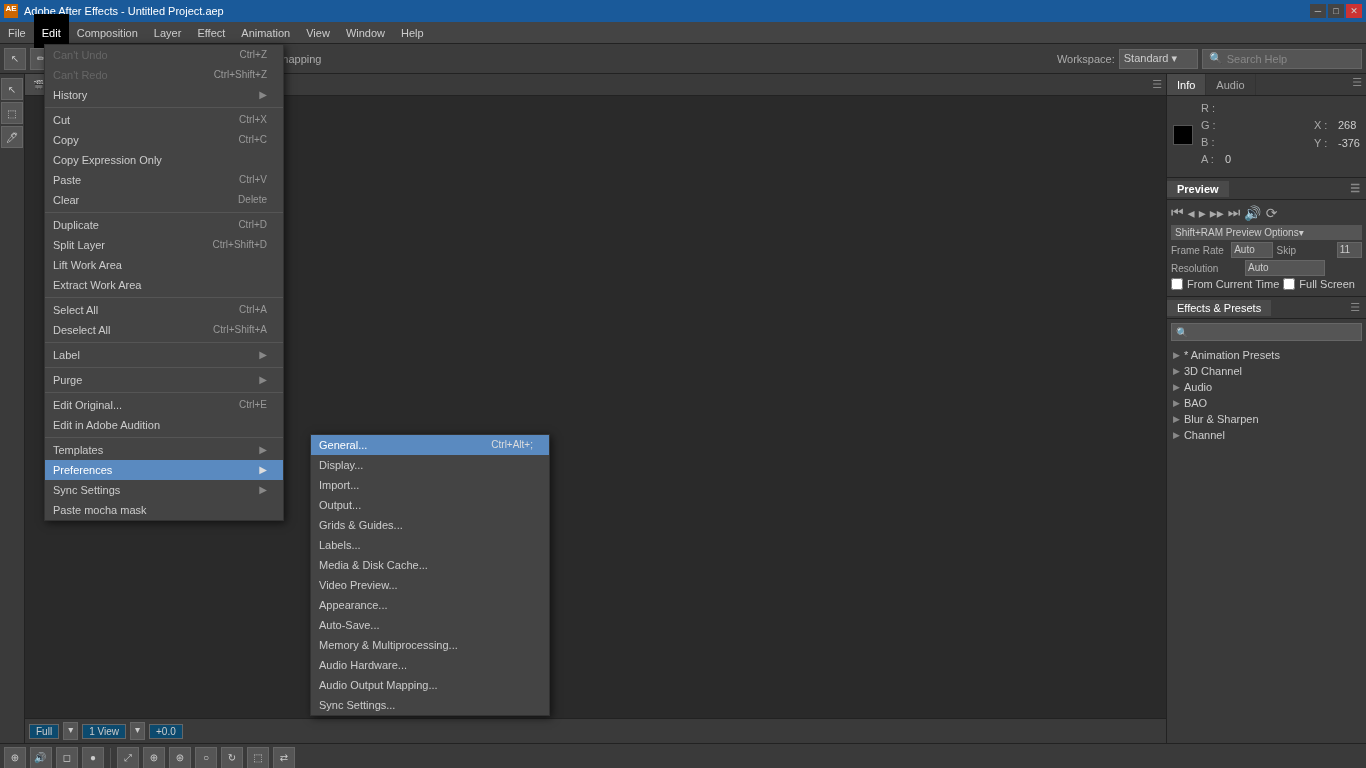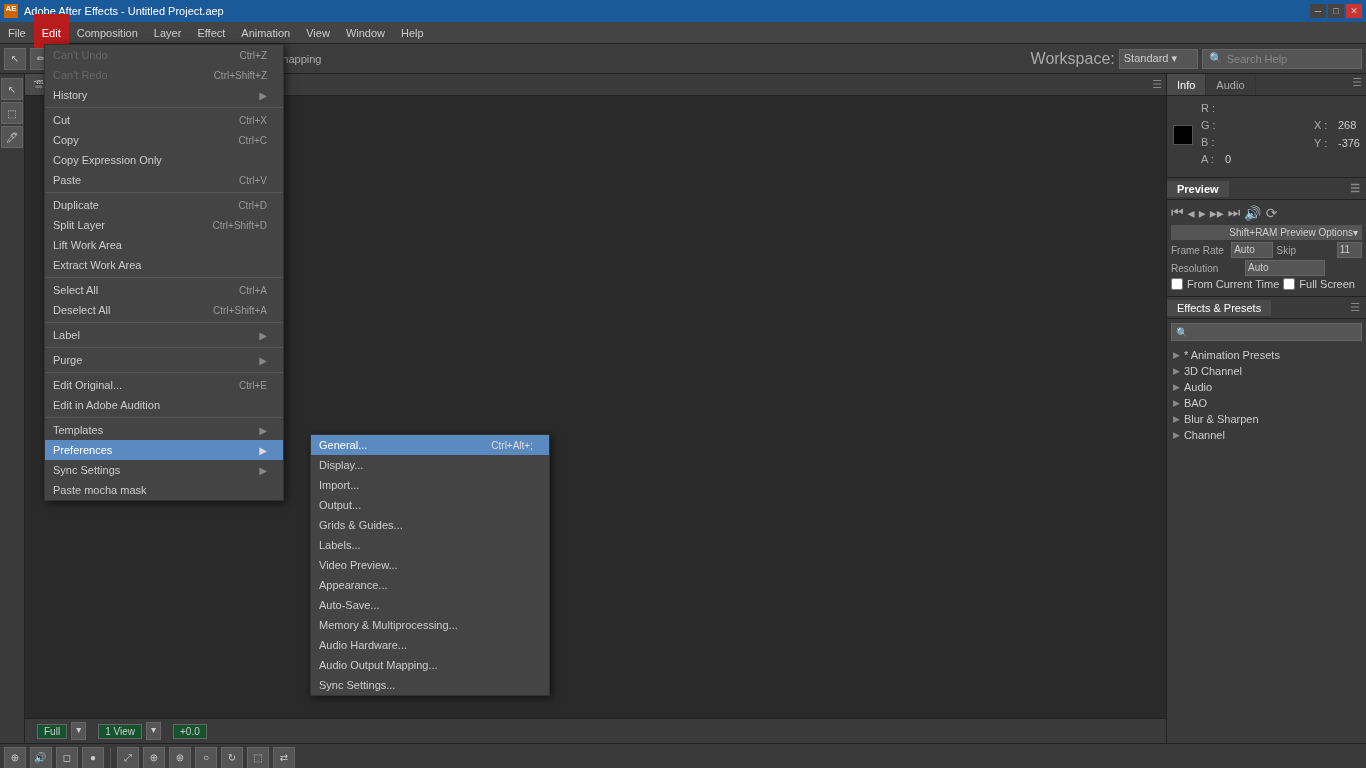--- a/index.html
+++ b/index.html
@@ -60,21 +60,21 @@
     .menu-item {
       padding: 19px 8px;
       cursor: pointer;
       height: 100%;
       display: flex;
       align-items: center;
       font-size: 11px;
       color: #cccccc;
     }
     .menu-item:hover, .menu-item.active {
-      background: #b91c1c;
+      background: #000000;
       color: #fff;
     }
 
     
     #toolbar {
       background: #3c3c3c;
       height: 30px;
       display: flex;
       align-items: center;
       padding: 0 4px;
@@ -99,21 +99,21 @@
       display: flex; align-items: center; gap: 4px;
       margin-left: 10px;
     }
     .snapping-label {
       color: #aaa; font-size: 11px;
     }
     .workspace-area {
       display: flex; align-items: center; gap: 4px;
       margin-left: auto;
     }
-    .workspace-label { color: #aaa; font-size: 16px; }
+    .workspace-label { color: #aaa; font-size: 11px; }
     .workspace-dropdown {
       background: #555;
       border: 1px solid #666;
       color: #ccc;
       padding: 2px 20px 2px 4px;
       font-size: 11px;
       height: 20px;
       position: relative;
     }
     .search-help-box {
@@ -189,27 +189,26 @@
     
     #viewer-controls {
       height: 25px;
       background: #3a3a3a;
       border-top: 1px solid #222;
       display: flex; align-items: center;
       padding: 0 4px;
       gap: 4px;
     }
     .vc-btn {
-      background: #14532d;
+      background: #0c4a6e;
       border: 1px solid #666;
       color: #ccc;
       padding: 1px 6px;
       font-size: 10px;
       cursor: pointer;
-      margin-left: 8px;
     }
     .vc-dropdown {
       background: #555;
       border: 1px solid #666;
       color: #ccc;
       padding: 1px 4px;
       font-size: 10px;
       height: 18px;
     }
 
@@ -363,21 +362,20 @@
       background: #444;
       border: 1px solid #333;
       box-shadow: 2px 2px 8px rgba(0,0,0,0.6);
       z-index: 1000;
       min-width: 240px;
     }
     .dropdown-item {
       padding: 4px 16px 4px 8px;
       cursor: pointer;
       display: flex;
-      align-items: center;
       justify-content: space-between;
       font-size: 11px;
       color: #ccc;
       white-space: nowrap;
     }
     .dropdown-item:hover, .dropdown-item.highlighted {
       background: #5a8ac0;
       color: #fff;
     }
     .dropdown-item.highlighted {
@@ -565,21 +563,21 @@
       <div id="preview-content">
         <div class="preview-controls">
           <span class="prev-btn">⏮</span>
           <span class="prev-btn">◂</span>
           <span class="prev-btn">▸</span>
           <span class="prev-btn">▸▸</span>
           <span class="prev-btn">⏭</span>
           <span class="prev-btn">🔊</span>
           <span class="prev-btn">⟳</span>
         </div>
-        <div style="margin:2px 0;background:#555;padding:2px 4px;font-size:10px;display:flex;align-items:center;justify-content:flex-end;">
+        <div style="margin:2px 0;background:#555;padding:2px 4px;font-size:10px;display:flex;align-items:center;justify-content:flex-start;">
           <span>Shift+RAM Preview Options</span>
           <span>▾</span>
         </div>
         <div class="prev-option-row">
           <span class="prev-option-label">Frame Rate</span>
           <div class="prev-option-val">Auto</div>
           <span class="prev-option-label">Skip</span>
           <div class="prev-option-val" style="width:30px;">11</div>
         </div>
         <div class="prev-option-row">
@@ -674,20 +672,24 @@
       <span>Copy</span>
       <span class="shortcut">Ctrl+C</span>
     </div>
     <div class="dropdown-item">
       <span>Copy Expression Only</span>
     </div>
     <div class="dropdown-item">
       <span>Paste</span>
       <span class="shortcut">Ctrl+V</span>
     </div>
+    <div class="dropdown-item">
+      <span>Clear</span>
+      <span class="shortcut">Delete</span>
+    </div>
     <div class="dropdown-separator"></div>
     <div class="dropdown-item">
       <span>Duplicate</span>
       <span class="shortcut">Ctrl+D</span>
     </div>
     <div class="dropdown-item">
       <span>Split Layer</span>
       <span class="shortcut">Ctrl+Shift+D</span>
     </div>
     <div class="dropdown-item">
@@ -756,20 +758,23 @@
     <div class="dropdown-item">
       <span>Output...</span>
     </div>
     <div class="dropdown-item">
       <span>Grids &amp; Guides...</span>
     </div>
     <div class="dropdown-item">
       <span>Labels...</span>
     </div>
     <div class="dropdown-item">
+      <span>Media &amp; Disk Cache...</span>
+    </div>
+    <div class="dropdown-item">
       <span>Video Preview...</span>
     </div>
     <div class="dropdown-item">
       <span>Appearance...</span>
     </div>
     <div class="dropdown-item">
       <span>Auto-Save...</span>
     </div>
     <div class="dropdown-item">
       <span>Memory &amp; Multiprocessing...</span>

